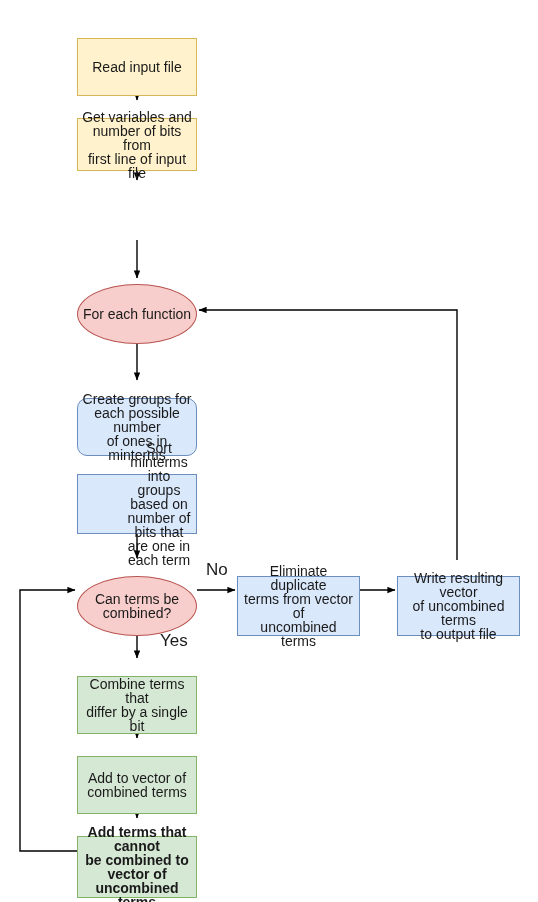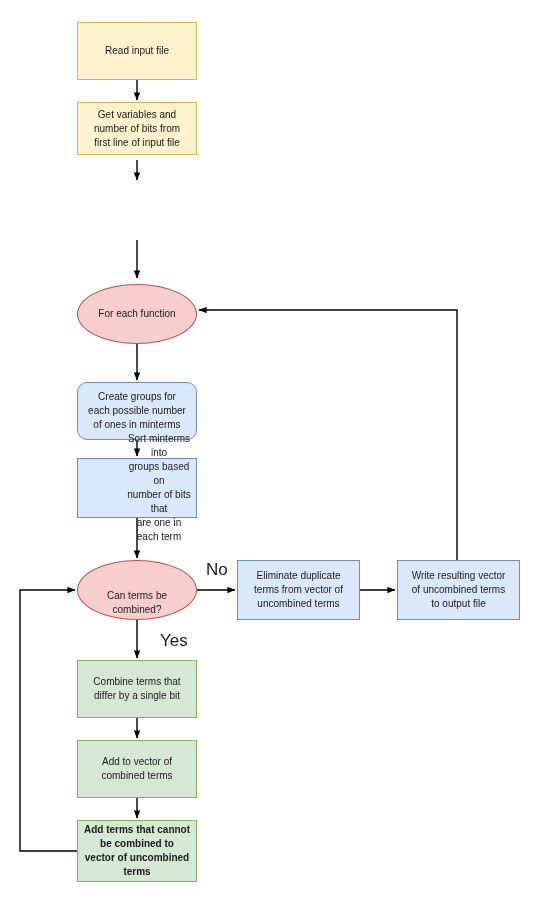--- a/index.html
+++ b/index.html
@@ -18,27 +18,28 @@
     background: #ffffff;
     overflow: hidden;
   }
   .node {
     position: absolute;
     box-sizing: border-box;
     display: flex;
     align-items: center;
     justify-content: center;
     text-align: center;
-    font-size: 10px;
+    font-size: 14px;
     line-height: 14px;
     color: #1a1a1a;
     padding: 2px 4px;
     border-width: 1px;
     border-style: solid;
     z-index: 3;
+    margin-top: 16px;
   }
   .node .label {
     display: block;
     width: 100%;
     white-space: pre-line;
   }
   .proc {
     border-radius: 0;
   }
   .ellipse {
@@ -107,38 +108,38 @@
     <span class="label">Read input file</span>
   </div>
 
   <div class="node proc fill-yellow" style="left:77px; top:102px; width:120px; height:53px;">
     <span class="label">Get variables and
 number of bits from
 first line of input file</span>
   </div>
 
 
-  <div class="node ellipse fill-pink" style="left:77px; top:284px; width:120px; height:60px;justify-content:flex-end;">
+  <div class="node ellipse fill-pink" style="left:77px; top:268px; width:120px; height:60px;justify-content:flex-end;">
     <span class="label">For each function</span>
   </div>
 
   <div class="node proc fill-blue" style="left:77px; top:382px; width:120px; height:58px;border-radius:10px;">
     <span class="label">Create groups for
 each possible number
 of ones in minterms</span>
   </div>
 
   <div class="node proc fill-blue" style="left:77px; top:458px; width:120px; height:60px;padding-left:48px;">
     <span class="label">Sort minterms into
 groups based on
 number of bits that
 are one in each term</span>
   </div>
 
-  <div class="node ellipse fill-pink" style="left:77px; top:560px; width:120px; height:60px;align-items:flex-end;">
+  <div class="node ellipse fill-pink" style="left:77px; top:560px; width:120px; height:60px;">
     <span class="label">Can terms be
 combined?</span>
   </div>
 
   <div class="node proc fill-blue" style="left:237px; top:560px; width:123px; height:60px;">
     <span class="label">Eliminate duplicate
 terms from vector of
 uncombined terms</span>
   </div>
 

